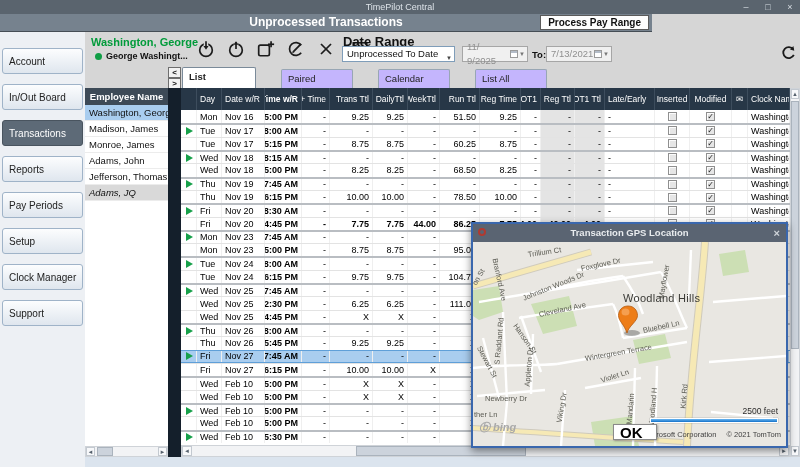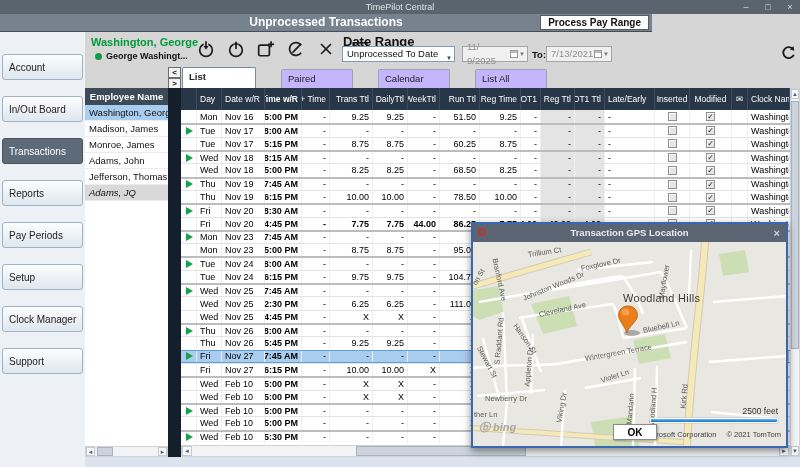--- a/index.html
+++ b/index.html
@@ -14,21 +14,21 @@
   .win-controls{position:absolute;right:4px;top:0;height:14px;display:flex;gap:10px;}
   .win-btn{color:#d7dde3;font-size:9px;line-height:14px;width:12px;text-align:center;cursor:default;}
   .appheader{position:absolute;left:0;top:14px;width:652px;height:18px;background:#76828e;
              border-bottom:1px solid #454d55;}
   .app-title{width:100%;text-align:center;color:#fff;font-weight:bold;font-size:12px;line-height:17px;}
   .process-btn{position:absolute;right:3px;top:1px;height:15px;padding:0 7px;background:#fdfdfd;
                border:1px solid #5a5a5a;font-size:10px;font-weight:bold;color:#111;line-height:13px;}
 
   
   .sidebar{position:absolute;left:0;top:32px;width:85px;height:435px;background:#edf0f4;padding-top:6px;}
-  .side-btn{height:26px;margin:16px 2px 4px 2px;padding-left:6px;line-height:25px;font-size:10px;color:#222;
+  .side-btn{height:26px;margin:10px 2px 4px 2px;padding-left:6px;line-height:25px;font-size:10px;color:#222;
             background:linear-gradient(#fcfdfe,#dfe6ee);border:1px solid #9fb3c8;border-radius:3px;}
   .side-btn.active{background:#5d6a77;color:#fff;border-color:#49545f;}
 
   
   .topstrip{position:absolute;left:85px;top:32px;width:715px;height:34px;background:#d6d6d6;}
   .emp-name{position:absolute;left:6px;top:4px;font-size:11px;font-weight:bold;color:#009b3a;}
   .emp-sub{position:absolute;left:10px;top:19px;font-size:9px;font-weight:bold;color:#111;display:flex;align-items:center;gap:4px;}
   .dot{width:7px;height:7px;border-radius:50%;background:#0f9d45;display:inline-block;}
   .tool-btn{position:absolute;top:6px;width:22px;height:22px;display:flex;align-items:center;justify-content:center;}
   .date-label{position:absolute;left:258px;top:2px;font-size:13px;font-weight:bold;color:#111;}
@@ -106,21 +106,21 @@
   .popup-close{position:absolute;right:6px;top:0;color:#cfd4da;font-size:11px;line-height:18px;}
   .map{position:absolute;left:0;top:18px;width:313px;height:204px;background:#e9e7e2;overflow:hidden;}
   .map svg.roads{position:absolute;left:0;top:0;}
   .map-label{position:absolute;font-size:7.5px;color:#5c5c54;white-space:nowrap;transform-origin:0 50%;z-index:3;}
   .map-label.place{font-size:11px;color:#3b3b37;letter-spacing:.3px;}
   .pin{position:absolute;left:143px;top:62px;z-index:5;}
   .scale-text{position:absolute;right:8px;top:164px;font-size:8.5px;color:#2d2d2d;z-index:4;}
   .scale-bar{position:absolute;right:8px;top:176px;width:128px;height:5px;z-index:4;
              background:linear-gradient(#6ab7f2,#1471c9);border:1px solid #fff;box-shadow:0 0 1px #777;}
   .ok-btn{position:absolute;left:140px;top:182px;width:44px;height:16px;background:#fff;border:1px solid #8a8a8a;
-          font-size:10px;font-weight:bold;text-align:center;line-height:14px;z-index:6;box-shadow:1px 1px 2px rgba(0,0,0,.3);}
+          font-size:15px;font-weight:bold;text-align:left;line-height:14px;z-index:6;box-shadow:1px 1px 2px rgba(0,0,0,.3);}
   .copyright{position:absolute;right:5px;top:188px;font-size:7.5px;color:#3f3f3f;z-index:4;display:flex;gap:10px;}
   .bing{position:absolute;left:6px;top:178px;font-size:11px;font-weight:bold;font-style:italic;color:#a9a9a9;z-index:4;}
 </style>
 </head>
 <body>
 
 <div id="app">
 
   <div class="titlebar">
     <span>TimePilot Central</span>

